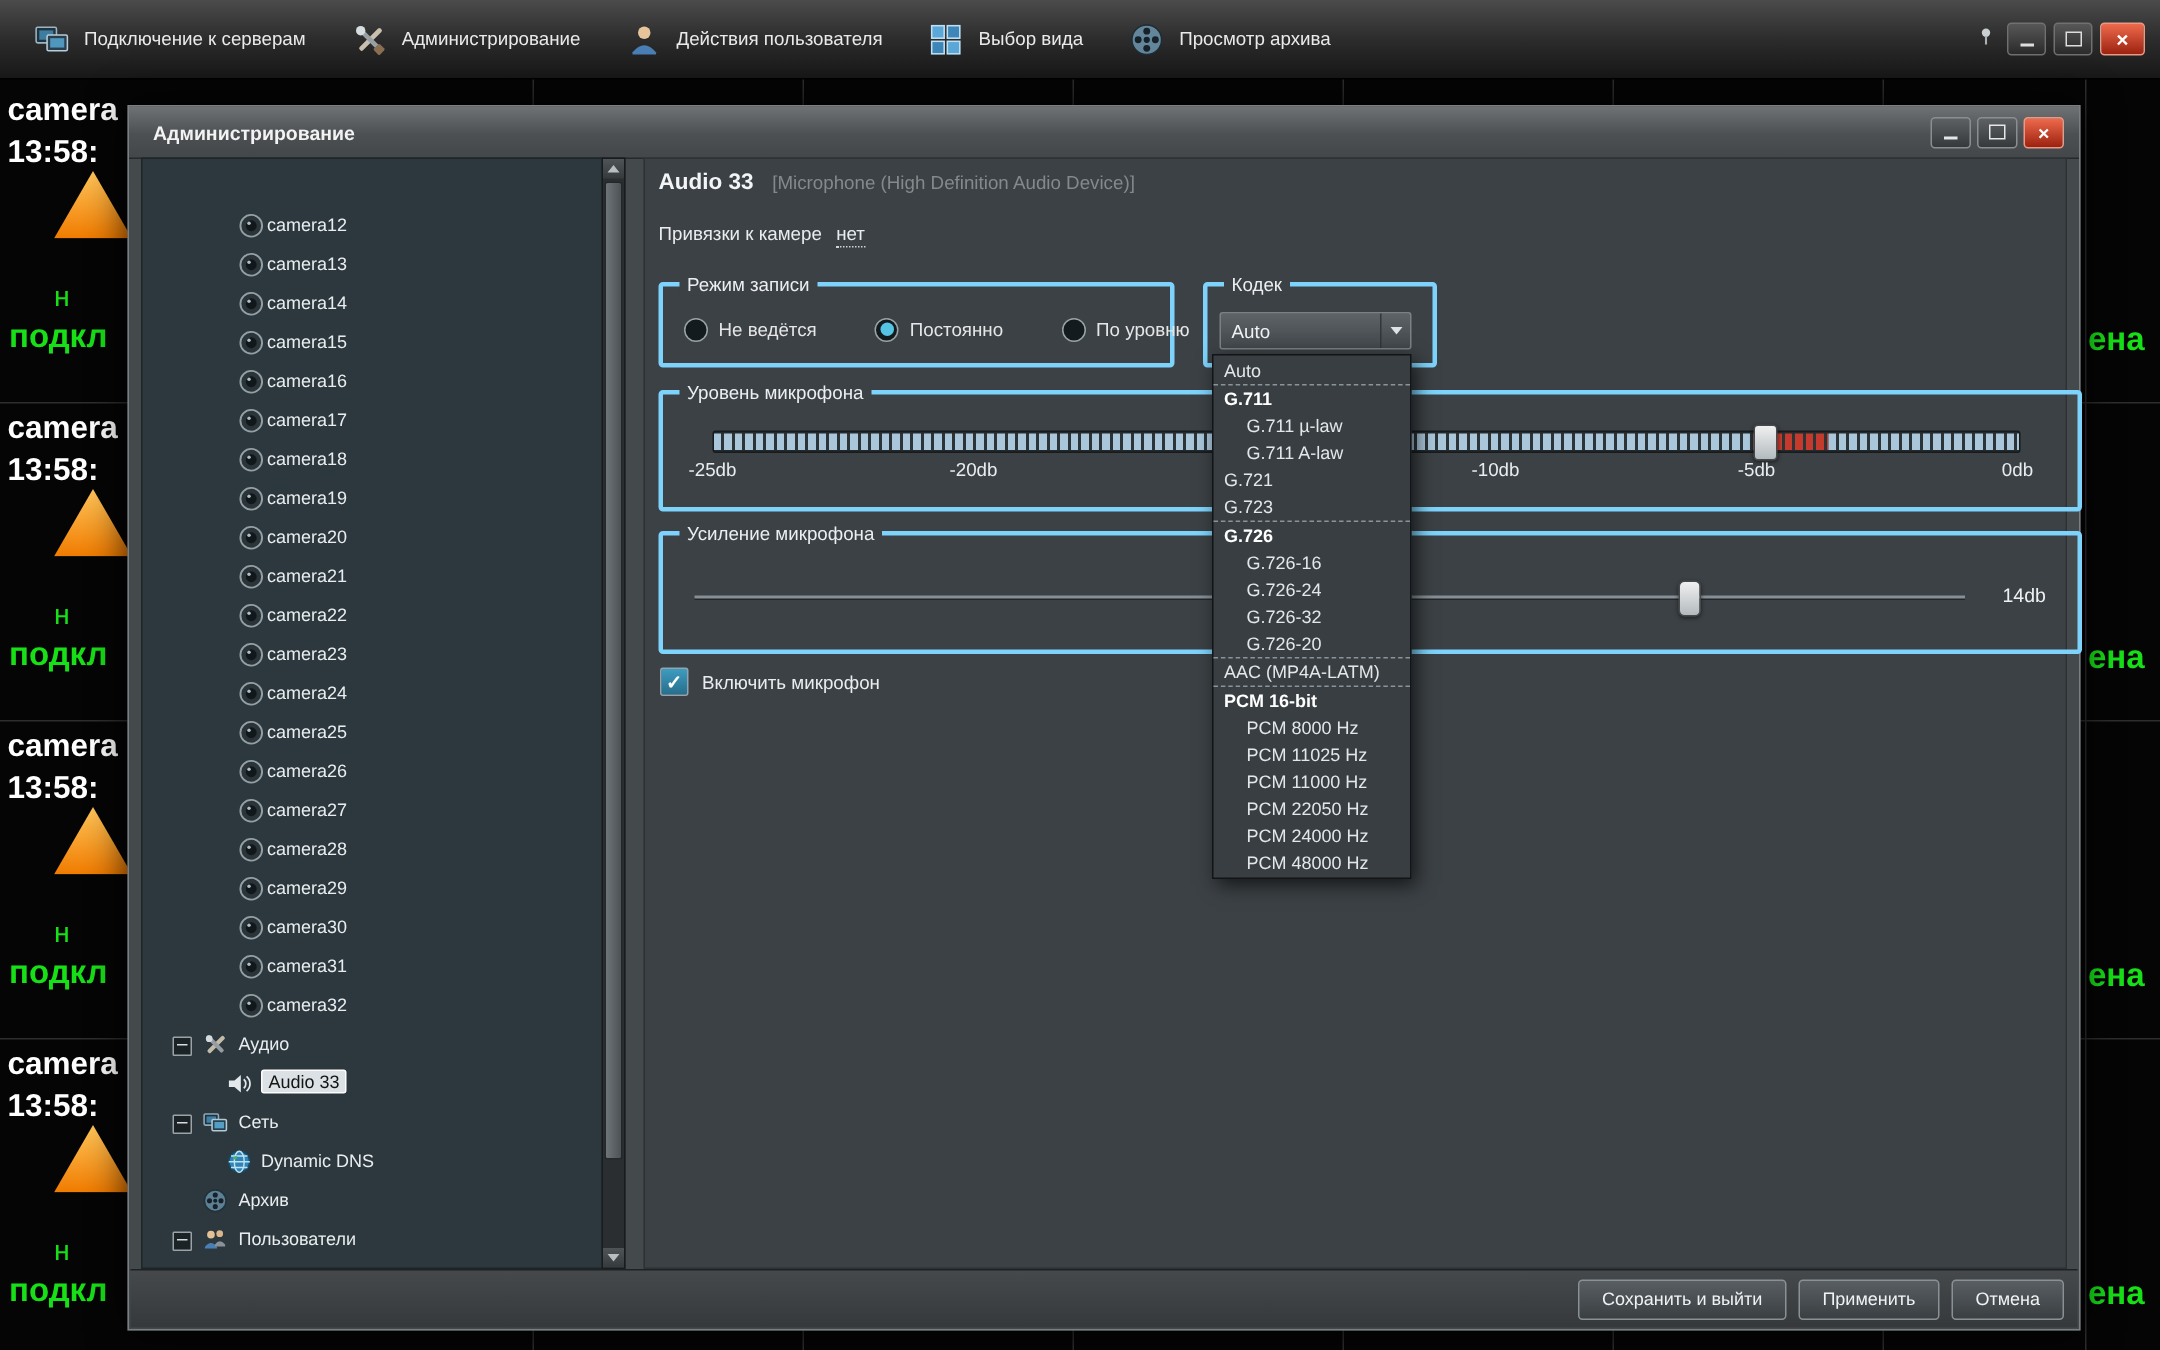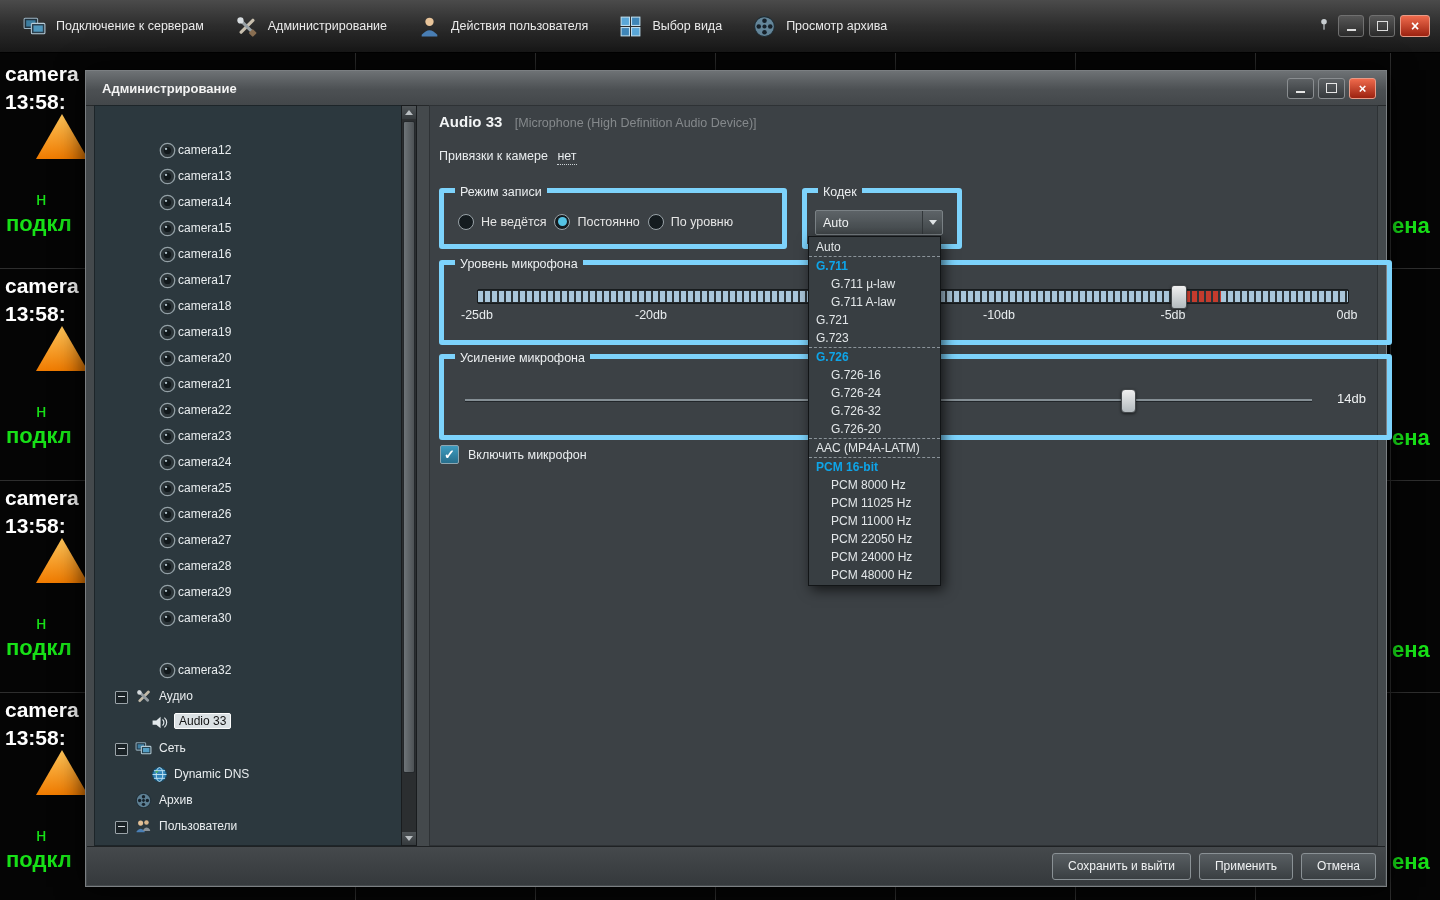--- a/index.html
+++ b/index.html
@@ -57,38 +57,38 @@
   .tthumb{position:absolute;left:1px;right:1px;top:15px;bottom:72px;background:linear-gradient(90deg,#6e7478,#4d5255);border:1px solid #24282b;border-radius:2px;}
 
   
   .content{position:absolute;left:343px;top:34px;right:8px;bottom:40px;background:#3c4145;border:1px solid #2e3235;}
   .dev-h{position:absolute;left:9px;top:7px;white-space:nowrap;}
   .dev-h .ti{font-size:15px;font-weight:bold;color:#f2f4f5;}
   .dev-h .su{font-size:12.5px;color:#85898c;margin-left:8px;}
   .bind{position:absolute;left:9px;top:43px;font-size:12.5px;color:#e9edef;}
   .bind .lnk{margin-left:6px;border-bottom:1px dotted #ccd2d5;padding-bottom:1px;}
 
-  .gbox{position:absolute;border:5px solid #7dd3fc;border-radius:3px;}
+  .gbox{position:absolute;border:3px solid #7dd3fc;border-radius:3px;}
   .gbox .legend{position:absolute;top:-8px;left:11px;background:#3c4145;padding:0 5px;font-size:12.5px;color:#eceff1;white-space:nowrap;}
 
   .g-rec{left:9px;top:82px;width:338px;height:51px;}
-  .ropts{position:absolute;left:14px;top:12px;right:4px;bottom:6px;display:flex;align-items:center;gap:8px;}
+  .ropts{position:absolute;left:14px;top:12px;right:4px;bottom:6px;display:flex;align-items:center;gap:39px;}
   .ropt{display:flex;align-items:center;gap:7px;font-size:12.5px;white-space:nowrap;}
   .radio{width:14px;height:14px;border-radius:50%;border:1px solid #9aa3a8;background:#141b1f;position:relative;flex:0 0 auto;}
   .radio.on::after{content:"";position:absolute;inset:2.5px;border-radius:50%;background:#54c3e4;}
 
   .g-codec{left:372px;top:82px;width:150px;height:51px;}
   .csel{position:absolute;left:8px;top:17px;width:128px;height:25px;background:linear-gradient(#5d6367,#41474a);border:1px solid #7a8185;border-radius:2px;display:flex;align-items:center;padding-left:7px;font-size:12.5px;color:#f0f2f3;box-sizing:border-box;}
   .csel .arrow{margin-left:auto;width:19px;height:100%;border-left:1px solid #32373a;display:flex;align-items:center;justify-content:center;}
   .csel .arrow::after{content:"";border-left:4px solid transparent;border-right:4px solid transparent;border-top:5px solid #dfe3e5;}
 
   .ddl{position:absolute;left:378px;top:130px;width:131px;background:#383e42;border:1px solid #121517;z-index:60;box-shadow:3px 4px 12px rgba(0,0,0,.65);padding:1px 0;}
   .opt{height:18px;line-height:18px;padding-left:7px;font-size:12px;color:#e3e7e9;white-space:nowrap;}
   .opt.lvl1{padding-left:22px;}
-  .opt.grp{color:#0ea5e9;font-weight:bold;}
+  .opt.grp{color:#ffffff;font-weight:bold;}
   .opt.sep{border-top:1px dashed #8b949a;}
 
   .g-level{left:9px;top:154px;width:943px;height:75px;}
   .meter{position:absolute;left:33px;top:24px;width:870px;height:13px;background:#24292c;border:1px solid #171b1d;border-radius:2px;}
   .mseg{position:absolute;top:1px;bottom:1px;}
   .mb{background:repeating-linear-gradient(90deg,#a9c6da 0 5px,#2c3438 5px 7px);}
   .mr{background:repeating-linear-gradient(90deg,#c43b2d 0 5px,#2c3438 5px 7px);}
   .mthumb{position:absolute;left:693px;top:-5px;width:14px;height:22px;background:linear-gradient(#f0f0f0,#b3babe);border:1px solid #45494c;border-radius:3px;box-shadow:0 1px 3px rgba(0,0,0,.55);}
   .tick{position:absolute;top:43px;transform:translateX(-50%);font-size:12.5px;color:#e8ecee;white-space:nowrap;}
 
@@ -429,20 +429,30 @@
         </div>
         <div class="trow" style="top: 502px;">
           <span class="ticon" style="left:64px">
             <svg viewBox="0 0 16 16">
               <circle cx="8" cy="8" r="6.8" fill="#2b3438" stroke="#93a0a6" stroke-width="1.2"></circle>
               <circle cx="8" cy="8" r="3.4" fill="#11181b"></circle>
               <circle cx="6.6" cy="6.4" r="1.1" fill="#aebfc7"></circle>
             </svg>
           </span>
           <span class="tlabel" style="left:83px">camera30</span>
+        </div>
+        <div class="trow" style="top: 528px;">
+          <span class="ticon" style="left:64px">
+            <svg viewBox="0 0 16 16">
+              <circle cx="8" cy="8" r="6.8" fill="#2b3438" stroke="#93a0a6" stroke-width="1.2"></circle>
+              <circle cx="8" cy="8" r="3.4" fill="#11181b"></circle>
+              <circle cx="6.6" cy="6.4" r="1.1" fill="#aebfc7"></circle>
+            </svg>
+          </span>
+          <span class="tlabel" style="left:83px">camera31</span>
         </div>
         <div class="trow" style="top: 554px;">
           <span class="ticon" style="left:64px">
             <svg viewBox="0 0 16 16">
               <circle cx="8" cy="8" r="6.8" fill="#2b3438" stroke="#93a0a6" stroke-width="1.2"></circle>
               <circle cx="8" cy="8" r="3.4" fill="#11181b"></circle>
               <circle cx="6.6" cy="6.4" r="1.1" fill="#aebfc7"></circle>
             </svg>
           </span>
           <span class="tlabel" style="left:83px">camera32</span>

